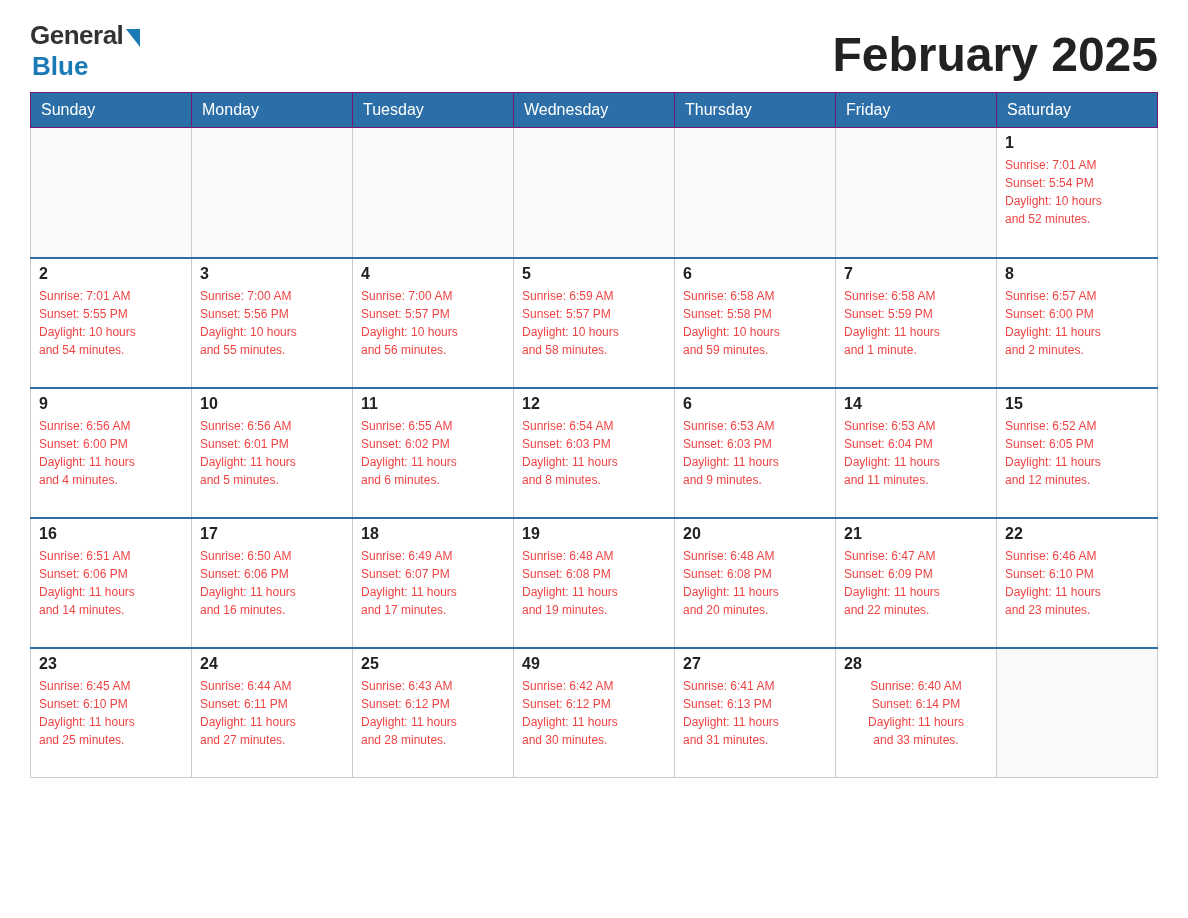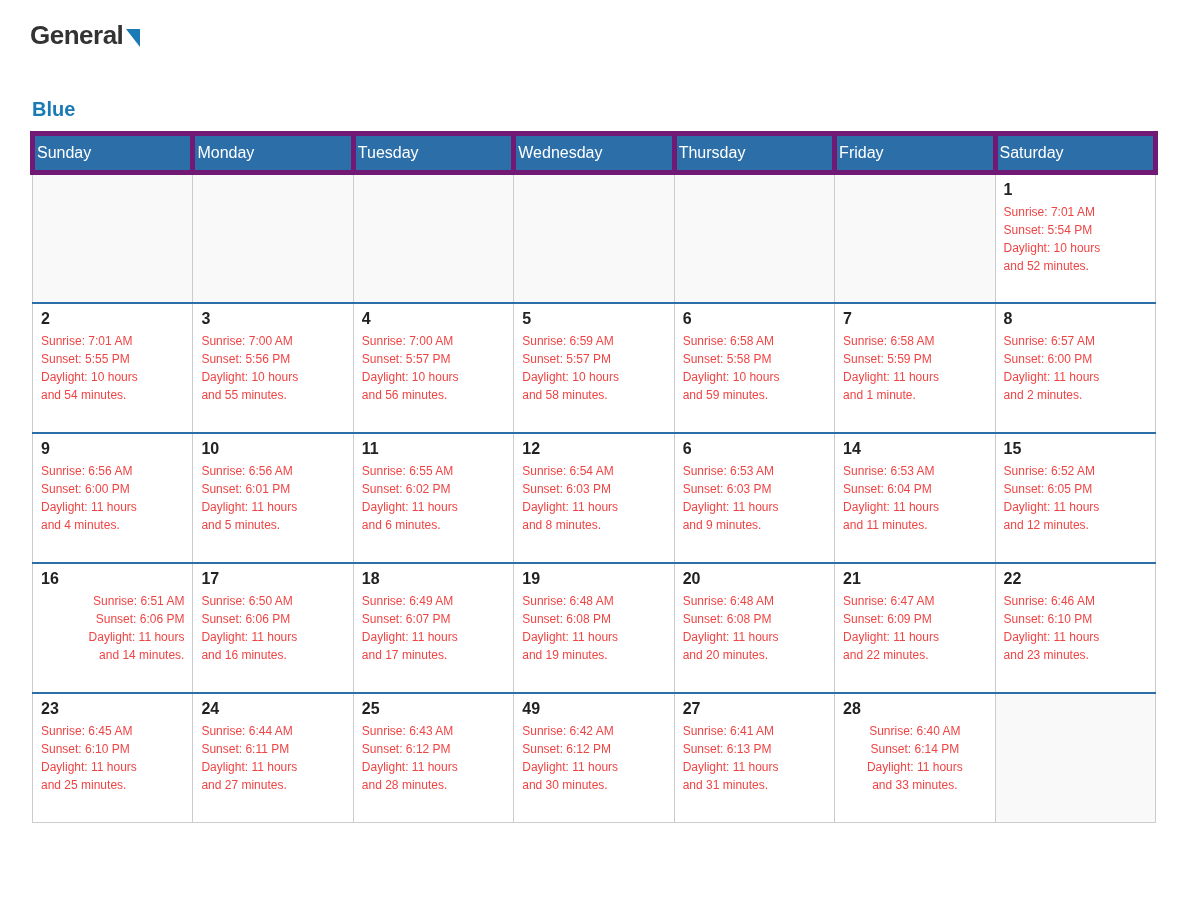--- a/index.html
+++ b/index.html
@@ -34,25 +34,24 @@
     .logo-arrow {
       width: 0;
       height: 0;
       border-left: 14px solid transparent;
       border-right: 0px solid transparent;
       border-top: 18px solid #1a7ab5;
       margin-left: 3px;
       margin-top: 4px;
     }
     .logo-blue {
-      font-size: 20px;
+      font-size: 26px;
       font-weight: bold;
       color: #1a7ab5;
       margin-left: 2px;
-      margin-top: 47px;
     }
     .title-section {
       text-align: right;
     }
     .month-title {
       font-size: 48px;
       font-weight: bold;
       color: #222;
       line-height: 1.1;
     }
@@ -64,23 +63,23 @@
     .calendar {
       width: 100%;
       border-collapse: collapse;
       margin-top: 5px;
     }
     .calendar th {
       background-color: #2c6fa8;
       color: #fff;
       font-size: 16px;
       font-weight: normal;
-      padding: 8px 2px;
+      padding: 8px 10px;
       text-align: left;
-      border: 5px solid #701a75;
+      border: 1px solid #701a75;
     }
     .calendar td {
       vertical-align: top;
       border: 1px solid #ccc;
       padding: 6px 8px;
       width: 14.28%;
       min-height: 110px;
       height: 130px;
     }
     .day-number {
@@ -107,20 +106,21 @@
 
 <div class="header">
   <div class="logo">
     <div class="logo-top">
       <span class="logo-general">General</span>
       <div class="logo-arrow"></div>
     </div>
     <span class="logo-blue" style="margin-left:2px;">Blue</span>
   </div>
   <div class="title-section">
+    <div class="month-title">February 2025</div>
   </div>
 </div>
 
 <table class="calendar">
   <thead>
     <tr>
     <th>Sunday</th>
         <th>Monday</th>
         <th>Tuesday</th>
         <th>Wednesday</th>
@@ -243,21 +243,21 @@
           <span class="day-number">15</span>
           <div class="day-info" style="white-space: pre-line;">Sunrise: 6:52 AM
 Sunset: 6:05 PM
 Daylight: 11 hours
 and 12 minutes.</div>
         </td>
       </tr>
       <tr class="row-divider">
         <td>
           <span class="day-number">16</span>
-          <div class="day-info" style="white-space: pre-line; text-align: right;">Sunrise: 6:51 AM
+          <div class="day-info" style="white-space: pre-line;">Sunrise: 6:51 AM
 Sunset: 6:06 PM
 Daylight: 11 hours
 and 14 minutes.</div>
         </td>
         <td>
           <span class="day-number">17</span>
           <div class="day-info" style="white-space: pre-line;">Sunrise: 6:50 AM
 Sunset: 6:06 PM
 Daylight: 11 hours
 and 16 minutes.</div>

